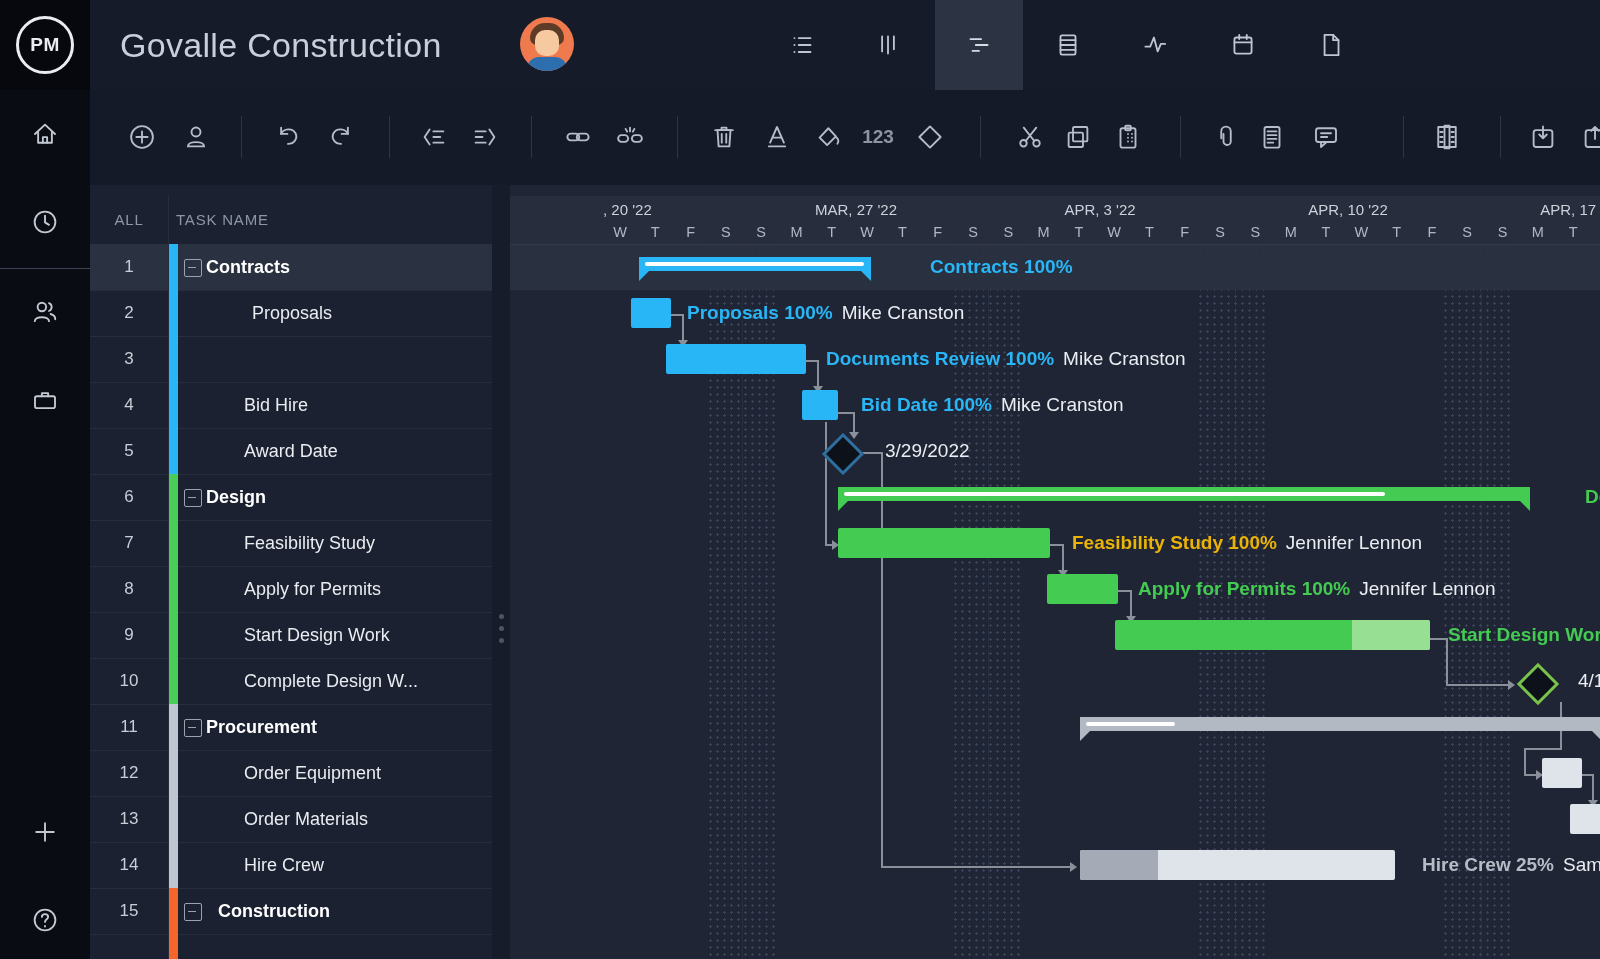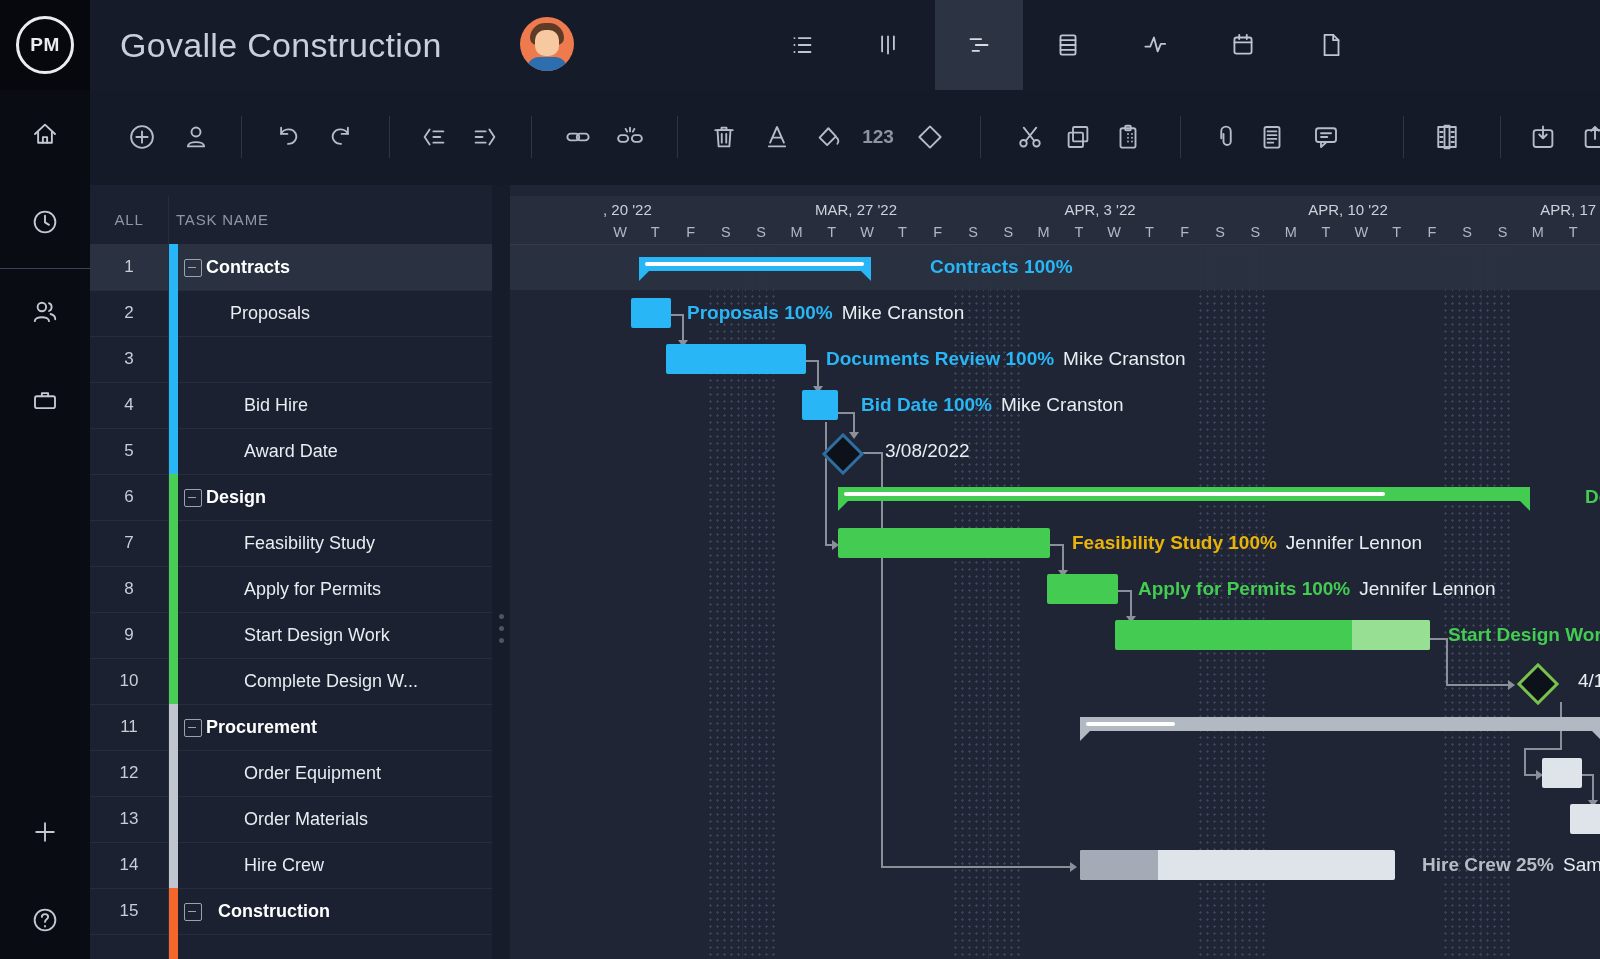--- a/index.html
+++ b/index.html
@@ -447,21 +447,21 @@
       <div id="tpRows">
           <div class="trow sel" style="top: 59px;">
             <div class="tnum">1</div>
             <div class="taccent" style="background: rgb(41, 182, 246);"></div>
             <div class="collapse" style="left: 94px;"></div>
             <div class="tname parent" style="left: 116px;">Contracts</div>
           </div>
           <div class="trow" style="top: 105px;">
             <div class="tnum">2</div>
             <div class="taccent" style="background: rgb(41, 182, 246);"></div>
-            <div class="tname" style="left: 140px;">Proposals</div>
+            <div class="tname" style="left: 162px;">Proposals</div>
           </div>
           <div class="trow" style="top: 151px;">
             <div class="tnum">3</div>
             <div class="taccent" style="background: rgb(41, 182, 246);"></div>
           </div>
           <div class="trow" style="top: 197px;">
             <div class="tnum">4</div>
             <div class="taccent" style="background: rgb(41, 182, 246);"></div>
             <div class="tname" style="left: 154px;">Bid Hire</div>
           </div>
@@ -587,21 +587,21 @@
           <div class="cap" style="left: 351px; top: 27px; border-top: 10px solid rgb(41, 182, 246); border-left: 10px solid transparent;"></div>
           <div class="stripe" style="left: 135px; top: 18px; width: 219px;"></div>
           <div class="gl" style="left: 386px; top: 0px; margin-left: 34px;"><b style="color: rgb(41, 182, 246);">Contracts  100%</b></div>
           <div class="gbar" style="left: 121px; top: 54px; width: 40px; background: rgb(41, 182, 246);"></div>
           <div class="gl" style="left: 177px; top: 46px;"><b style="color: rgb(41, 182, 246);">Proposals  100%</b><span class="asg">Mike Cranston</span></div>
           <div class="gbar" style="left: 156px; top: 100px; width: 140px; background: rgb(41, 182, 246);"></div>
           <div class="gl" style="left: 316px; top: 92px;"><b style="color: rgb(41, 182, 246);">Documents Review  100%</b><span class="asg">Mike Cranston</span></div>
           <div class="gbar" style="left: 292px; top: 146px; width: 36px; background: rgb(41, 182, 246);"></div>
           <div class="gl" style="left: 351px; top: 138px;"><b style="color: rgb(41, 182, 246);">Bid Date  100%</b><span class="asg">Mike Cranston</span></div>
           <div class="mstone" style="left: 318px; top: 195px; border: 3.5px solid rgb(46, 111, 159);"></div>
-          <div class="gl" style="left: 375px; top: 184px; color: rgb(234, 237, 242);">3/08/2022</div>
+          <div class="gl" style="left: 375px; top: 184px; color: rgb(234, 237, 242);">3/29/2022</div>
           <div class="sumbar" style="left: 328px; top: 243px; width: 692px; background: rgb(67, 203, 82);"></div>
           <div class="cap" style="left: 328px; top: 257px; border-top: 10px solid rgb(67, 203, 82); border-right: 10px solid transparent;"></div>
           <div class="cap" style="left: 1010px; top: 257px; border-top: 10px solid rgb(67, 203, 82); border-left: 10px solid transparent;"></div>
           <div class="stripe" style="left: 334px; top: 248px; width: 541px;"></div>
           <div class="gl" style="left: 1075px; top: 230px;"><b style="color: rgb(67, 203, 82);">Design  80%</b></div>
           <div class="gbar" style="left: 328px; top: 284px; width: 212px; background: rgb(67, 203, 82);"></div>
           <div class="gl" style="left: 562px; top: 276px;"><b style="color: #eab308;">Feasibility Study  100%</b><span class="asg">Jennifer Lennon</span></div>
           <div class="gbar" style="left: 537px; top: 330px; width: 71px; background: rgb(67, 203, 82);"></div>
           <div class="gl" style="left: 628px; top: 322px;"><b style="color: rgb(67, 203, 82);">Apply for Permits  100%</b><span class="asg">Jennifer Lennon</span></div>
           <div class="gbar" style="left: 605px; top: 376px; width: 315px; background: rgb(67, 203, 82);">

